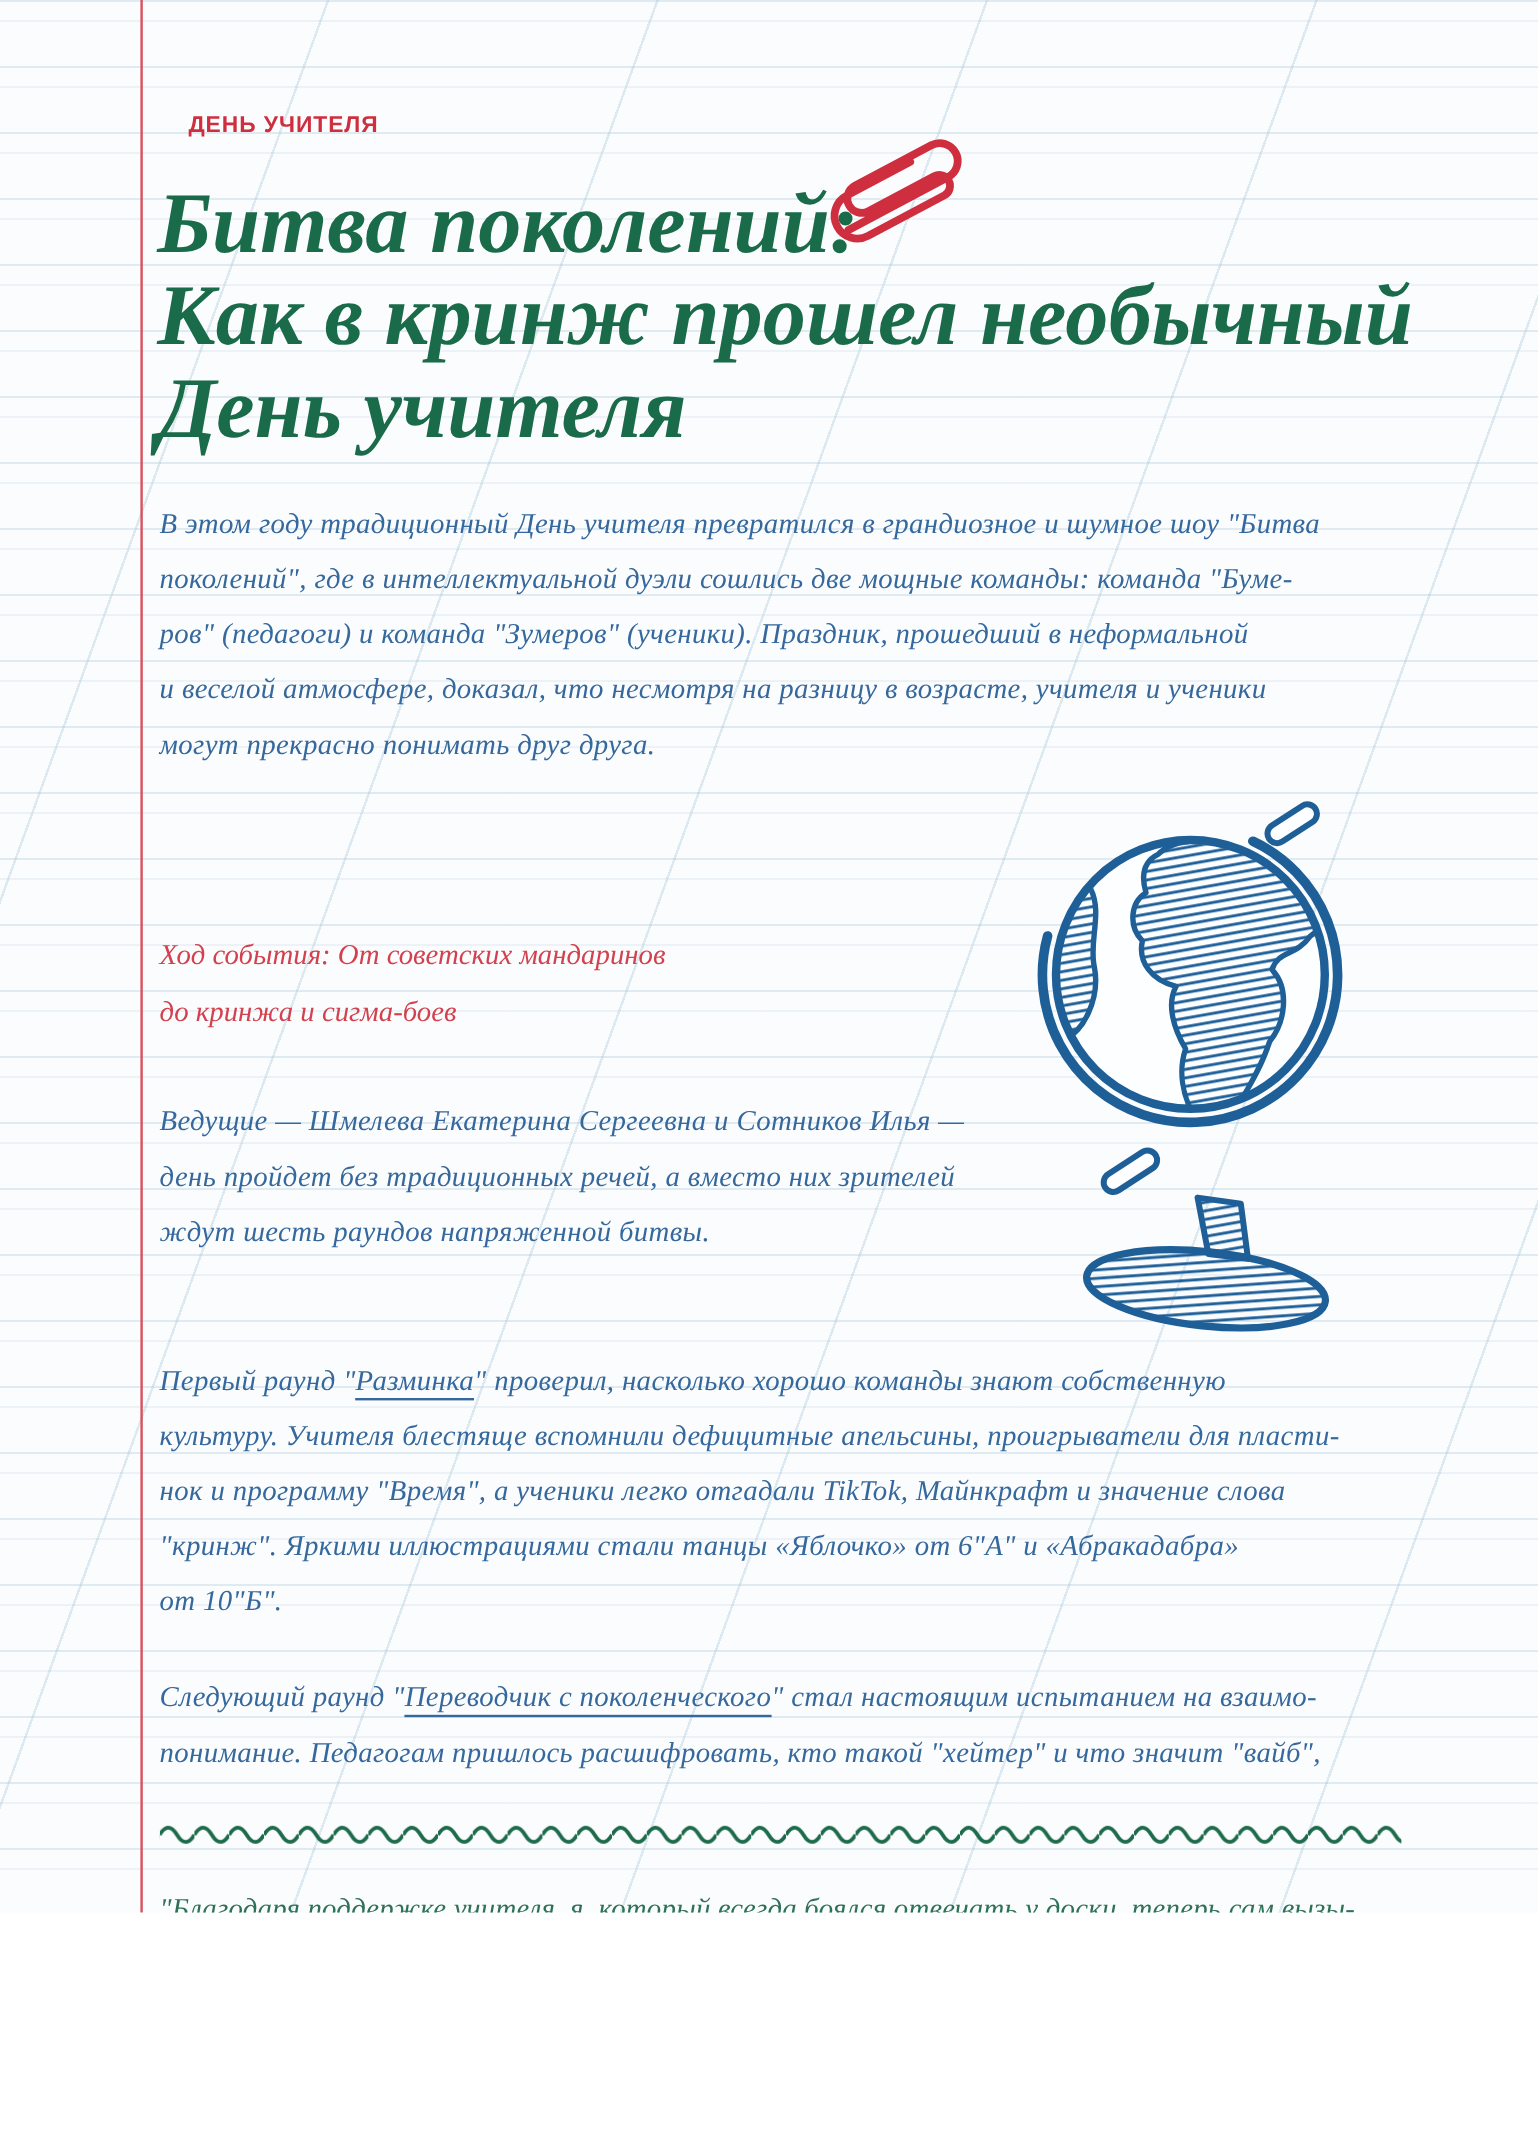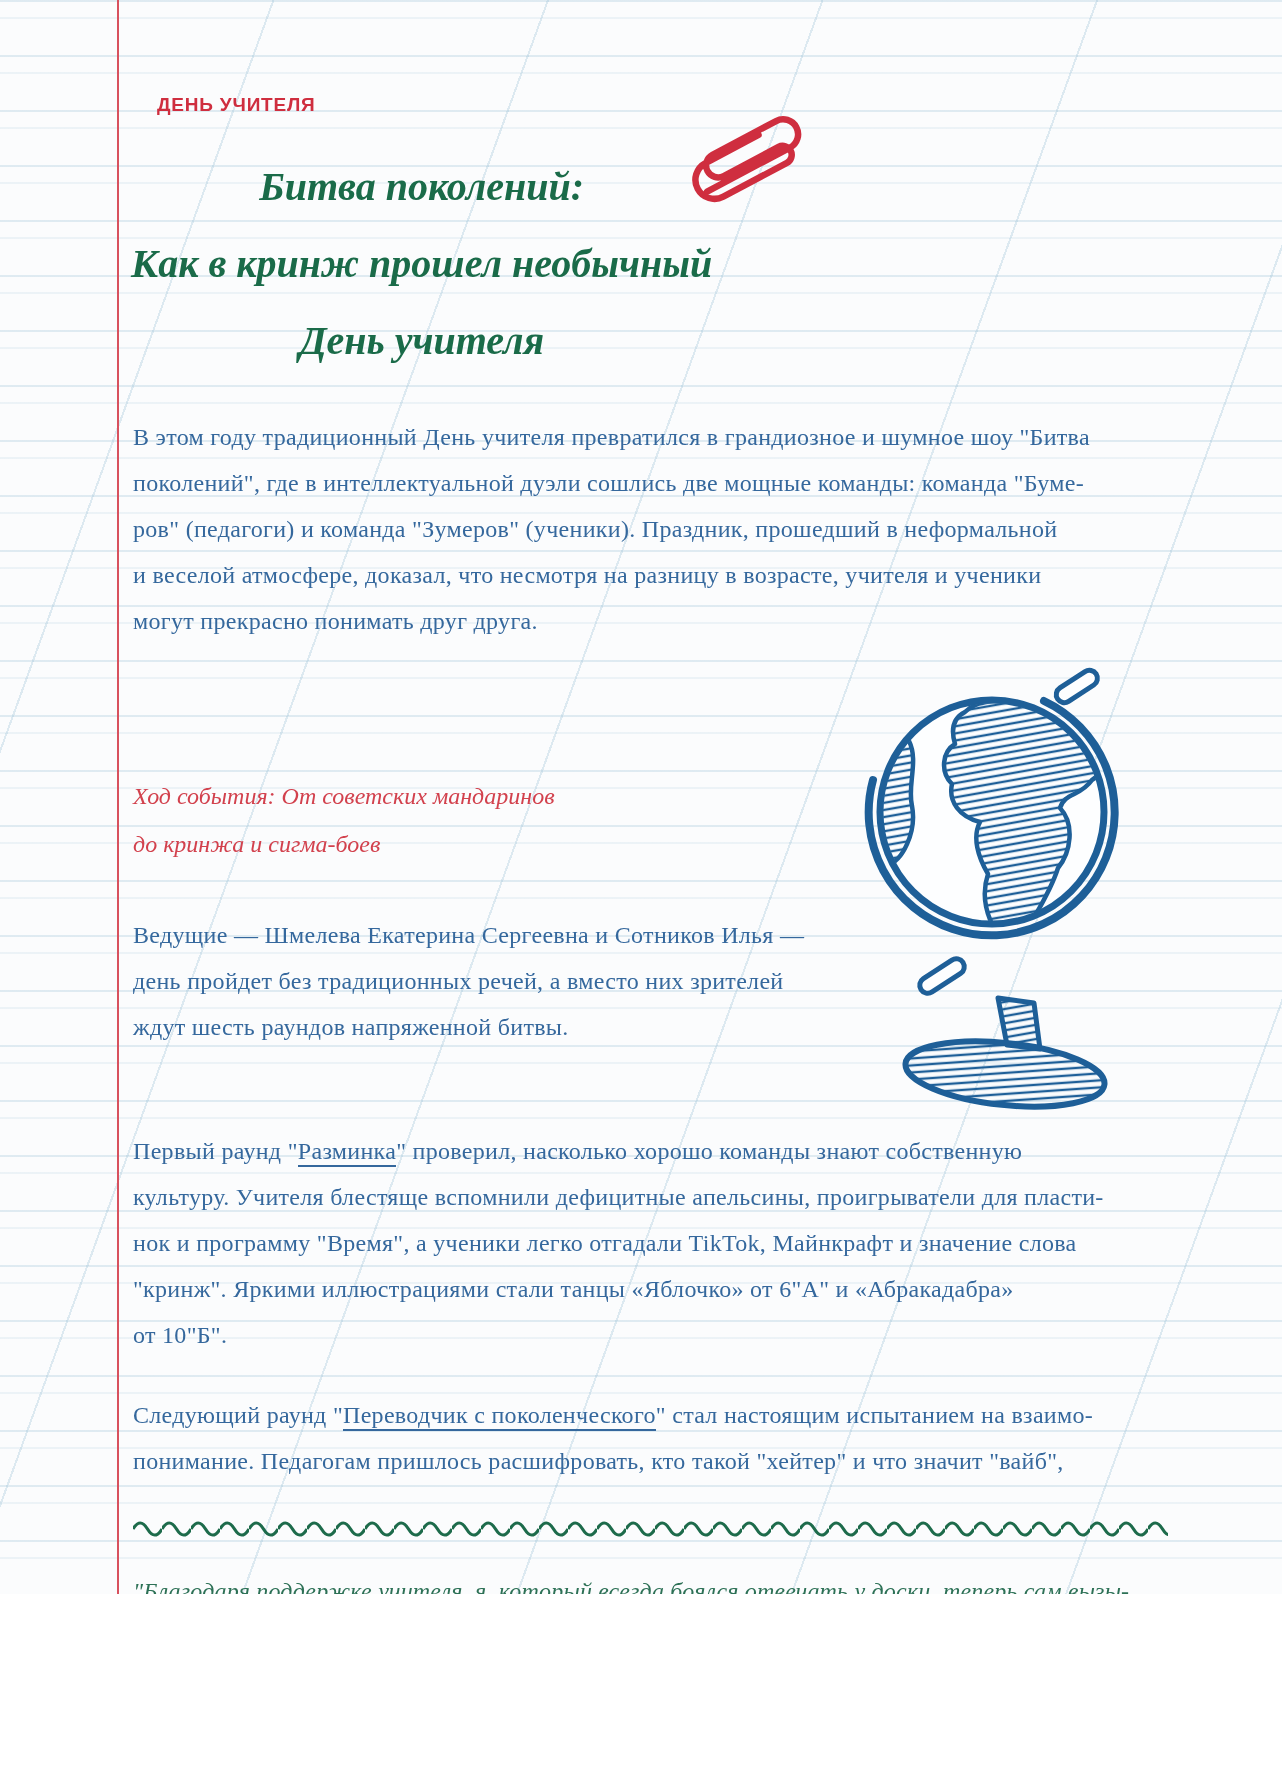--- a/index.html
+++ b/index.html
@@ -27,26 +27,27 @@
   }
   .kicker{
     position:absolute;left:157px;top:94px;
     font-family:"Liberation Sans", sans-serif;
     font-weight:bold;font-size:19px;letter-spacing:0.8px;
     color:#cf2e3f;
   }
   .title{
     position:absolute;left:131px;top:148px;
     font-style:italic;font-weight:bold;
-    font-size:40px;line-height:77px;
-    color:#1a6b49;white-space:nowrap;text-align:center;
+    font-size:72px;line-height:77px;
+    color:#1a6b49;white-space:nowrap;
   }
   .paperclip{position:absolute;left:672px;top:108px;transform:rotate(-28deg);}
   .para{
     position:absolute;left:133px;
+    font-style:italic;
     font-size:24px;line-height:46px;
     color:#35689d;white-space:nowrap;letter-spacing:0.3px;
   }
   .para .tl{white-space:nowrap;}
   .intro{top:414px;}
   .subheading{
     position:absolute;left:133px;top:772px;
     font-style:italic;font-weight:normal;
     font-size:24px;line-height:48px;
     color:#d2414d;white-space:nowrap;

